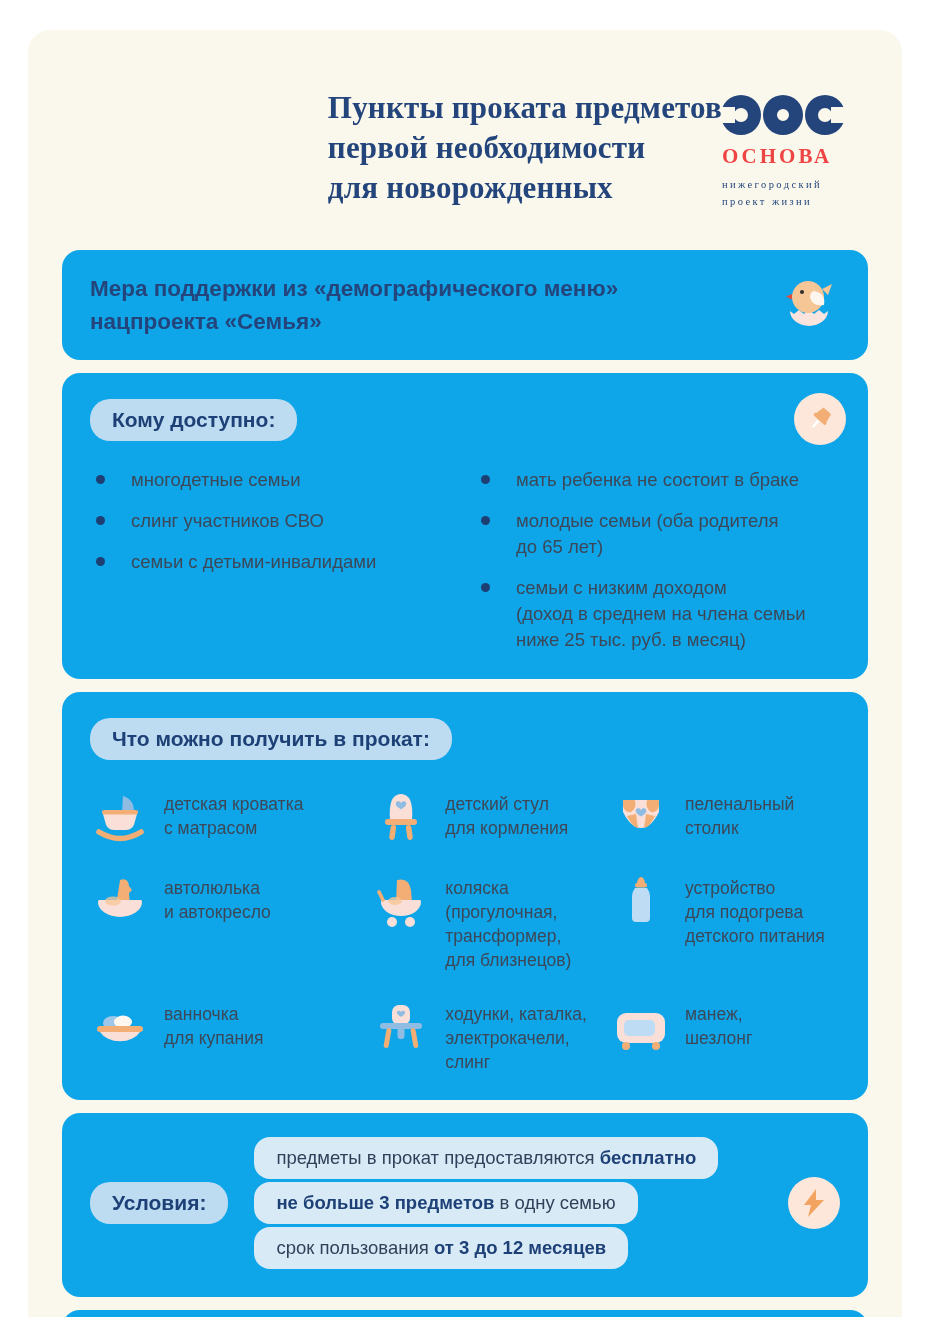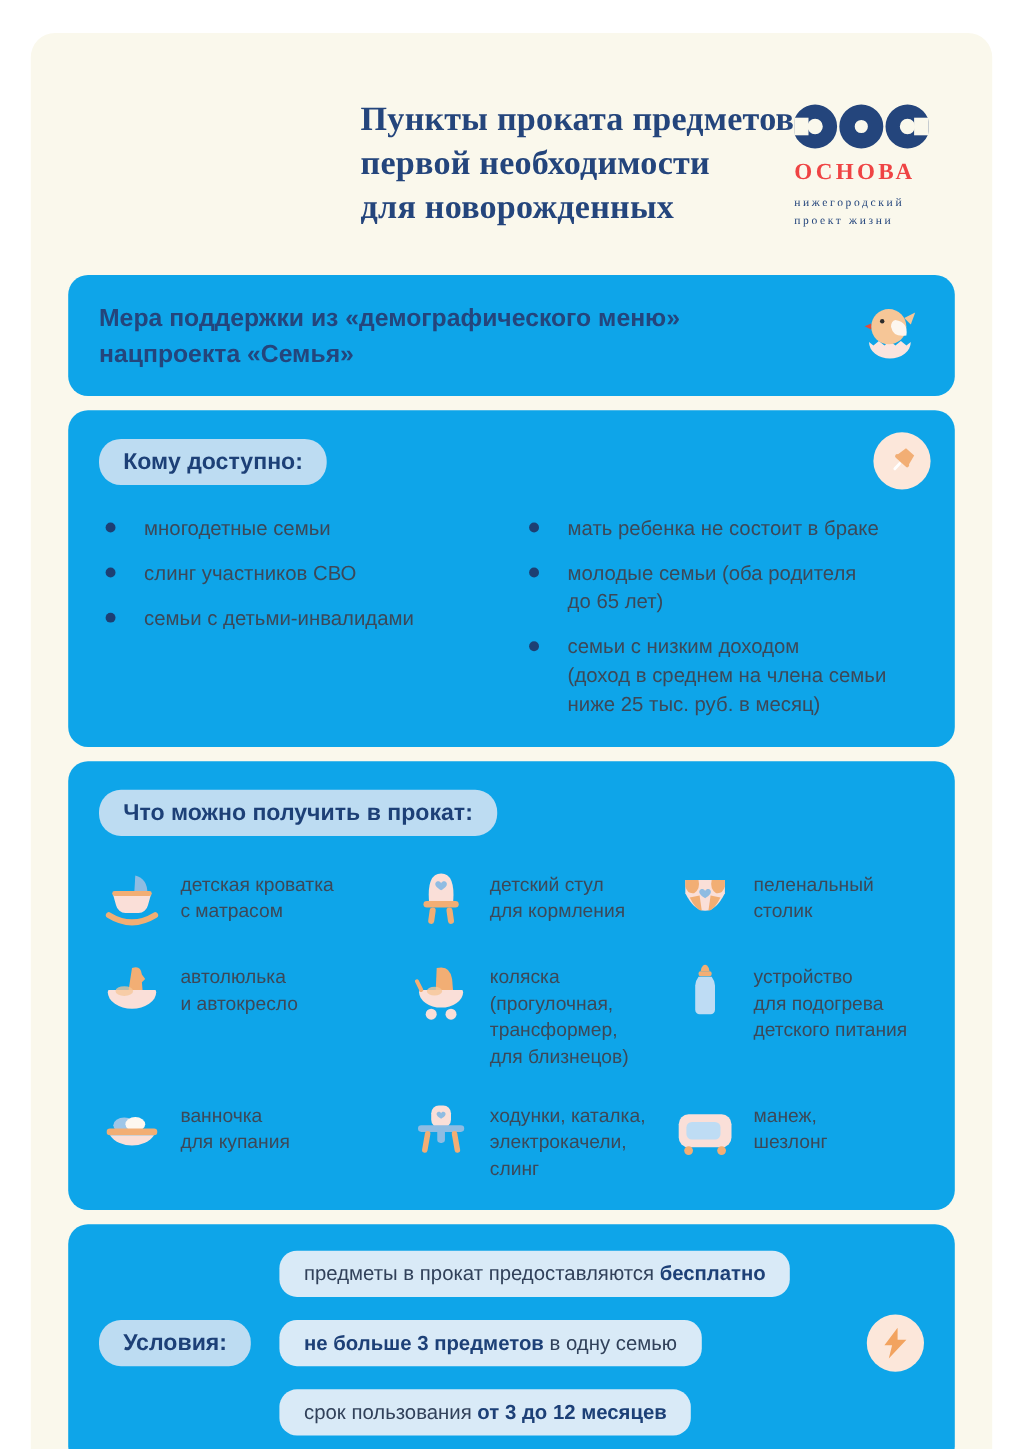--- a/index.html
+++ b/index.html
@@ -48,21 +48,21 @@
   .corner-badge { position:absolute; top:20px; right:22px; width:52px; height:52px; border-radius:50%; background:#fce7da; display:flex; align-items:center; justify-content:center; }
 
   
   .rental-grid { display:grid; grid-template-columns:1.18fr 1fr 0.98fr; row-gap:28px; column-gap:8px; margin-top:30px; padding-left:2px; }
   .rental-cell { display:flex; gap:16px; align-items:flex-start; }
   .rental-cell svg { flex:none; }
   .rental-label { font-size:17.5px; line-height:24px; margin-top:2px; }
 
   
   .cond-card { display:flex; align-items:center; gap:26px; padding:24px 28px 28px 28px; }
-  .cond-rows { display:flex; flex-direction:column; gap:21px; align-items:flex-start; }
+  .cond-rows { display:flex; flex-direction:column; gap:3px; align-items:flex-start; }
   .cond-pill { background:#d9eaf7; border-radius:16px; padding:10px 22px; font-size:18.5px; color:#31415a; }
   .cond-pill b { color:#1d4077; }
   .cond-badge { margin-left:auto; width:52px; height:52px; border-radius:50%; background:#fce7da; display:flex; align-items:center; justify-content:center; flex:none; }
 
   
   .contact-card { padding:24px 28px 30px 24px; }
 </style>
 </head>
 <body>
 

